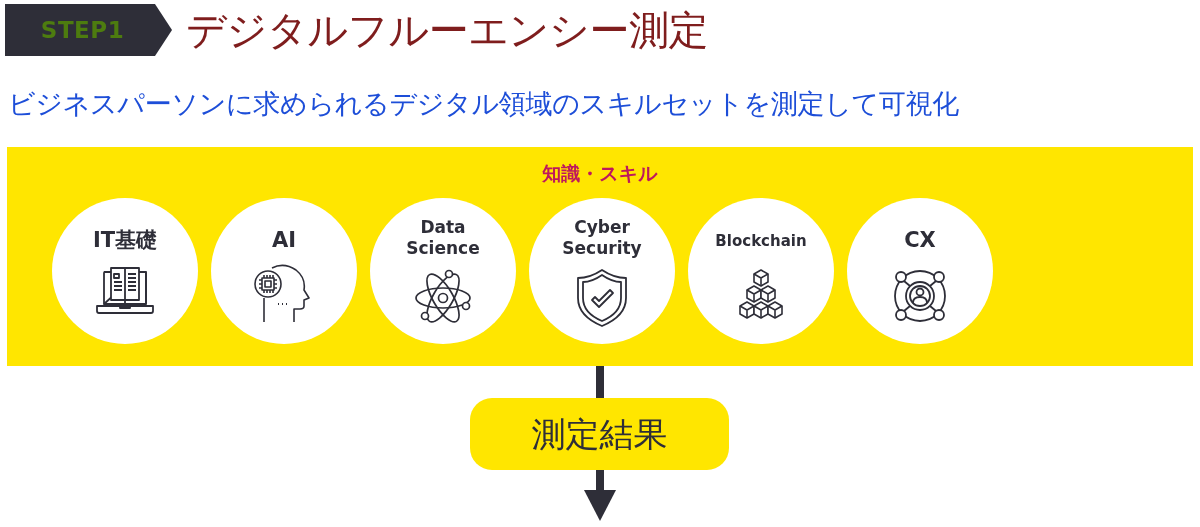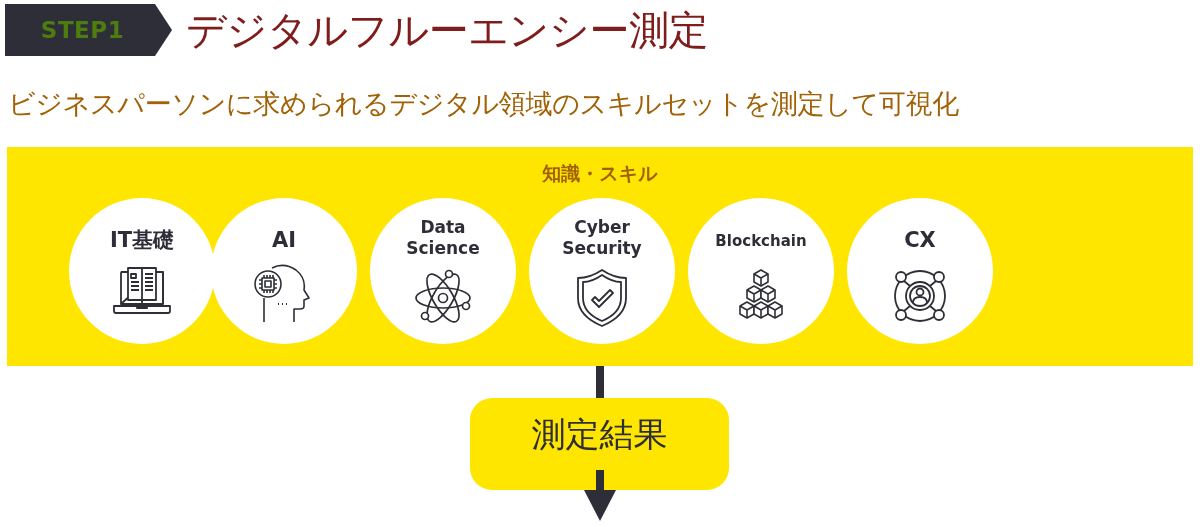--- a/index.html
+++ b/index.html
@@ -3,52 +3,52 @@
 <meta charset="utf-8">
 <style>
   html, body { margin:0; padding:0; }
   body { width:1200px; height:527px; background:#ffffff; position:relative; overflow:hidden;
          font-family:"DejaVu Sans", "Liberation Sans", sans-serif; color:#2e2e38; }
   .step-badge { position:absolute; left:5px; top:4px; width:167px; height:52px; }
   .step-badge svg { position:absolute; left:0; top:0; }
   .step-label { position:absolute; left:0; top:0; width:155px; height:52px; line-height:52px; text-align:center;
                 font-family:"DejaVu Sans", sans-serif; font-weight:bold; font-size:23px; color:#4d7c0f; letter-spacing:0.5px; }
   .title { position:absolute; left:186px; top:4px; font-size:40px; line-height:52px; color:#7f1d1d; white-space:nowrap; letter-spacing:-0.5px; }
-  .subtitle { position:absolute; left:8px; top:84px; font-size:27px; line-height:40px; color:#a16207; white-space:nowrap; letter-spacing:-0.3px; }
+  .subtitle { position:absolute; left:8px; top:84px; font-size:27px; line-height:40px; color:#1d4ed8; white-space:nowrap; letter-spacing:-0.3px; }
   .panel { position:absolute; left:7px; top:147px; width:1186px; height:219px; background:#ffe600; }
-  .panel-title { position:absolute; left:0; width:100%; top:14px; text-align:center; font-weight:bold; font-size:19px; color:#a16207; }
+  .panel-title { position:absolute; left:0; width:100%; top:14px; text-align:center; font-weight:bold; font-size:19px; color:#be185d; }
   .circle { position:absolute; top:51px; width:146px; height:146px; border-radius:50%; background:#ffffff; }
   .circle .label { position:absolute; left:0; width:100%; text-align:center; font-weight:bold; color:#2e2e38; }
   .circle .label.one { top:30px; font-size:21px; line-height:24px; }
   .circle .label.two { top:19px; font-size:17px; line-height:21px; }
   .circle .label.small { top:33px; font-size:15px; line-height:20px; }
   .circle svg { position:absolute; left:43px; top:66px; width:60px; height:60px; }
   .stem1 { position:absolute; left:596px; top:366px; width:8px; height:32px; background:#2e2e38; }
-  .pill { position:absolute; left:470px; top:398px; width:259px; height:92px; border-radius:22px; background:#ffe600;
+  .pill { position:absolute; left:470px; top:398px; width:259px; height:72px; border-radius:22px; background:#ffe600;
           text-align:center; line-height:72px; font-size:34px; color:#2e2e38; }
   .stem2 { position:absolute; left:596px; top:470px; width:8px; height:22px; background:#2e2e38; }
   .arrowhead { position:absolute; left:584px; top:490px; width:0; height:0;
                border-left:16px solid transparent; border-right:16px solid transparent; border-top:31px solid #2e2e38; }
 </style>
 </head>
 <body>
 
 <div class="step-badge">
   <svg width="167" height="52" viewBox="0 0 167 52">
     <polygon points="0,0 150,0 167,26 150,52 0,52" fill="#2e2e38"></polygon>
   </svg>
   <div class="step-label">STEP1</div>
 </div>
 <div class="title">デジタルフルーエンシー測定</div>
 <div class="subtitle">ビジネスパーソンに求められるデジタル領域のスキルセットを測定して可視化</div>
 
 <div class="panel">
   <div class="panel-title">知識・スキル</div>
 
-  <div class="circle" style="left:62px;text-decoration:underline;">
+  <div class="circle" style="left:45px;text-decoration:underline;">
     <div class="label one">IT基礎</div>
     <svg viewBox="0 0 60 60" fill="none" stroke="#2e2e38" stroke-width="1.8" stroke-linejoin="round">
       <path d="M9 8 H16 M44 8 H51 V40 H9 Z"></path>
       <rect x="9" y="8" width="42" height="32" rx="1"></rect>
       <path d="M2 42 H58 V47 Q58 49 56 49 H4 Q2 49 2 47 Z"></path>
       <path d="M25 42 V44 H35 V42"></path>
       <path d="M16 4 H30 V36 H16 Z M30 4 H44 V36 H30 Z" fill="#fff"></path>
       <path d="M19 10 H24 V14 H19 Z M19 18 H27 M19 22 H27 M19 26 H27 M33 10 H41 M33 14 H41 M33 18 H41 M33 22 H41 M33 26 H41 M30 36 V39"></path>
     </svg>
   </div>

